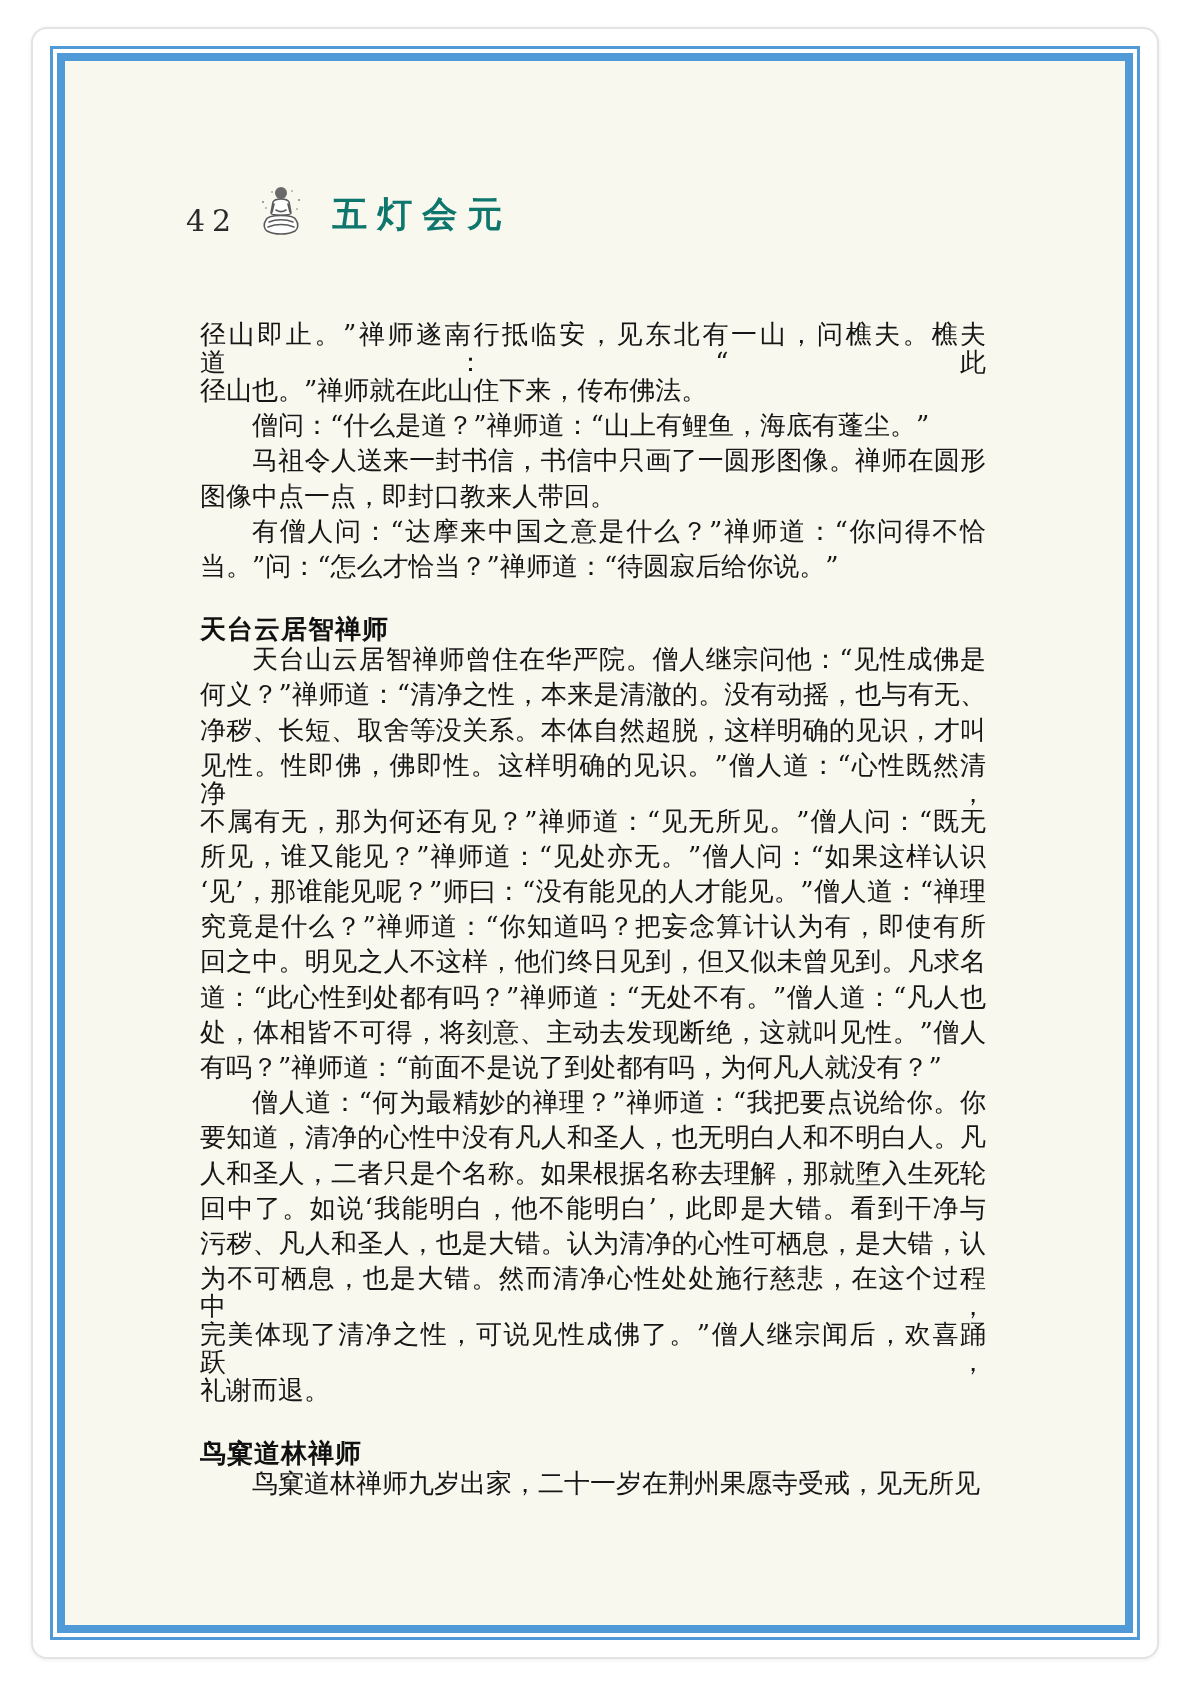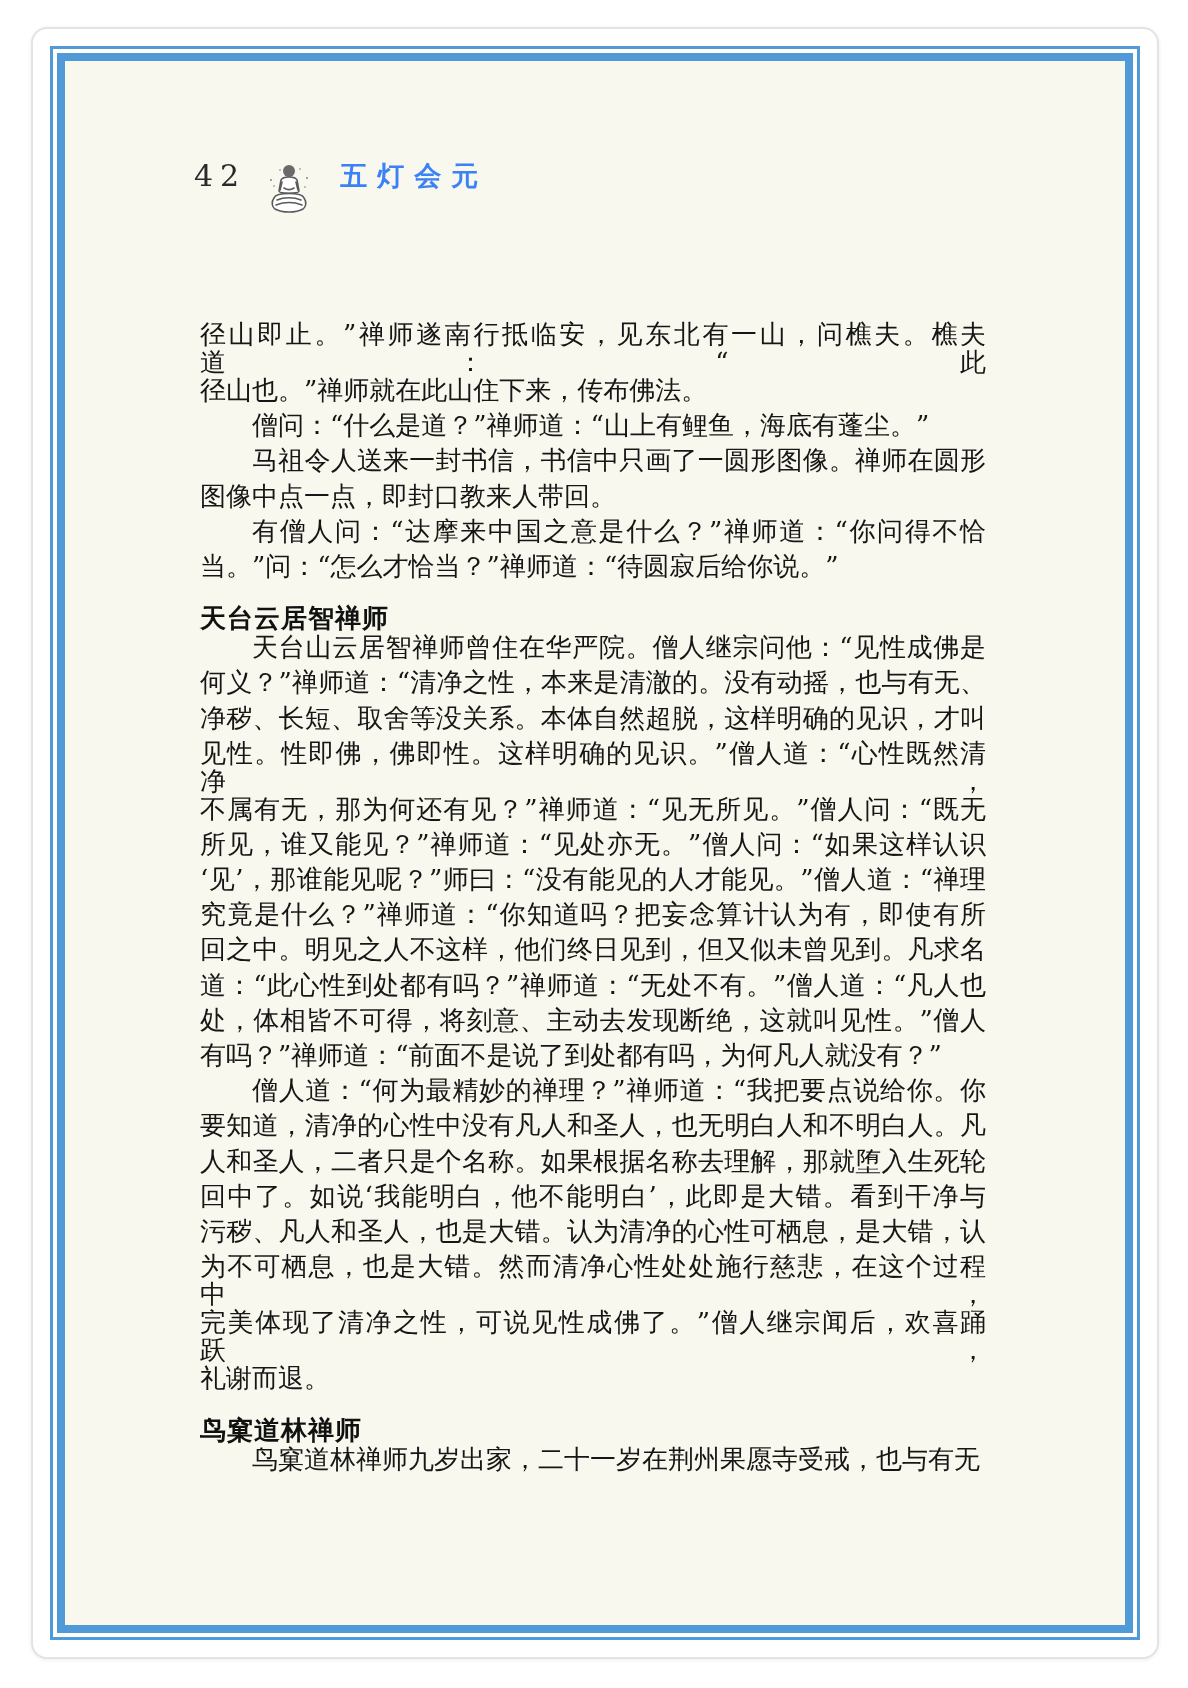--- a/index.html
+++ b/index.html
@@ -14,46 +14,46 @@
     box-shadow:0 1px 4px rgba(0,0,0,0.07);
   }
   .frame-thin{
     position:absolute;inset:17px;border:3px solid var(--frame-blue);
   }
   .frame-thick{
     position:absolute;inset:24px;border:8px solid var(--frame-blue);
     background:var(--paper);
   }
   .page-header{
-    position:absolute;left:186px;top:158px;height:62px;
-    display:flex;align-items:flex-start;margin-left:8px;
+    position:absolute;left:186px;top:176px;height:62px;
+    display:flex;align-items:flex-end;
   }
   .page-number{
     font-family:"DejaVu Serif","Liberation Serif",serif;
     font-size:30px;color:#2a2a2a;letter-spacing:7px;
     margin-right:14px;
   }
   .buddha{width:58px;height:58px;margin-right:22px;}
   .book-title{
-    font-size:27px;font-weight:bold;color:#3b82f6;letter-spacing:10px;
+    font-size:35px;font-weight:bold;color:#0f766e;letter-spacing:10px;
     font-family:Liberation Mono, monospace;
   }
   .text-block{
     position:absolute;left:200px;top:320px;width:786px;
     font-family:"DejaVu Serif","Liberation Serif",serif;
     font-size:26px;line-height:28px;color:#161616;
   }
   .text-line{min-height:35.2px;}
   .text-line.fill{
     text-align:justify;text-align-last:justify;text-justify:inter-character;
   }
   .text-line.indent{text-indent:52px;}
   .section-heading{
-    font-family:Liberation Serif, serif;
-    font-weight:bold;font-size:26px;color:#111;margin-top:18px;
+    font-family:Liberation Mono, monospace;
+    font-weight:bold;font-size:26px;color:#111;margin-top:30px;
     letter-spacing:1px;
   }
 </style>
 </head>
 <body>
 
 <div class="card">
   <div class="frame-thin"></div>
   <div class="frame-thick"></div>
 </div>
@@ -106,14 +106,14 @@
     <div class="text-line">有吗？”禅师道：“前面不是说了到处都有吗，为何凡人就没有？”</div>
     <div class="text-line fill indent">僧人道：“何为最精妙的禅理？”禅师道：“我把要点说给你。你</div>
     <div class="text-line fill">要知道，清净的心性中没有凡人和圣人，也无明白人和不明白人。凡</div>
     <div class="text-line fill">人和圣人，二者只是个名称。如果根据名称去理解，那就堕入生死轮</div>
     <div class="text-line fill">回中了。如说‘我能明白，他不能明白’，此即是大错。看到干净与</div>
     <div class="text-line fill">污秽、凡人和圣人，也是大错。认为清净的心性可栖息，是大错，认</div>
     <div class="text-line fill">为不可栖息，也是大错。然而清净心性处处施行慈悲，在这个过程中，</div>
     <div class="text-line fill">完美体现了清净之性，可说见性成佛了。”僧人继宗闻后，欢喜踊跃，</div>
     <div class="text-line">礼谢而退。</div>
     <div class="section-heading">鸟窠道林禅师</div>
-    <div class="text-line indent">鸟窠道林禅师九岁出家，二十一岁在荆州果愿寺受戒，也与有无</div>
+    <div class="text-line indent">鸟窠道林禅师九岁出家，二十一岁在荆州果愿寺受戒，见无所见</div>
   </div>
 
 </body></html>

